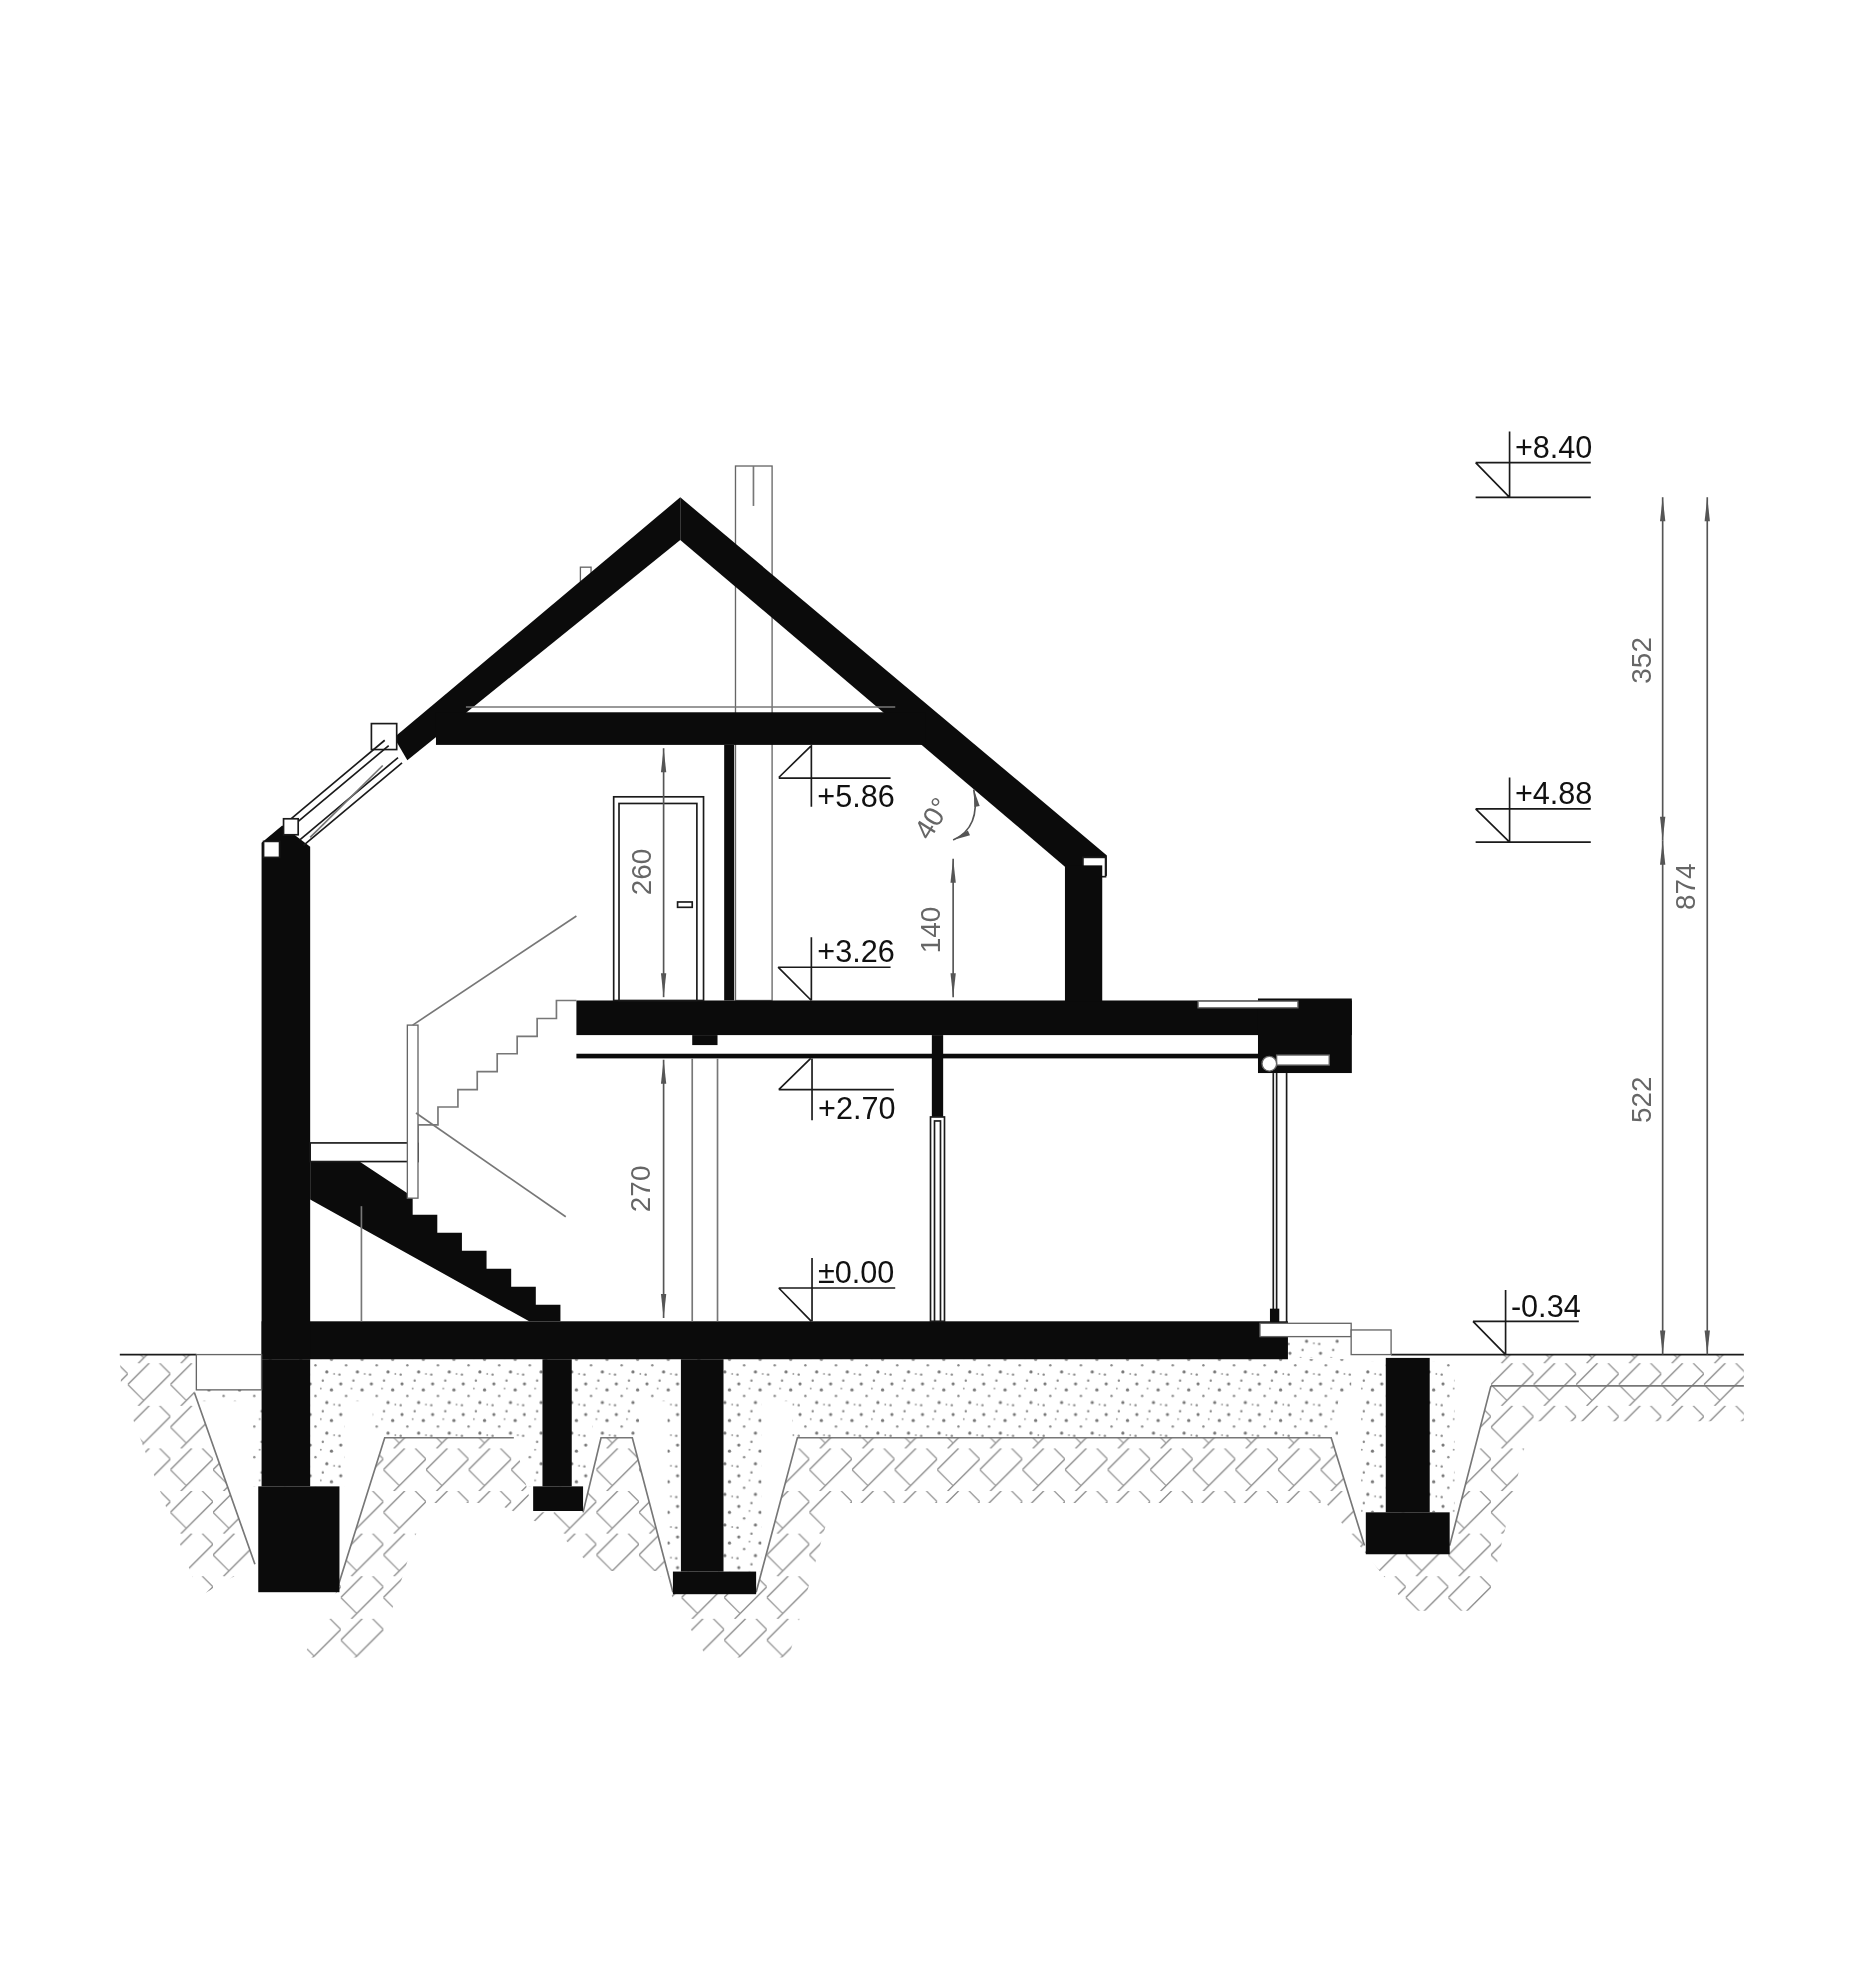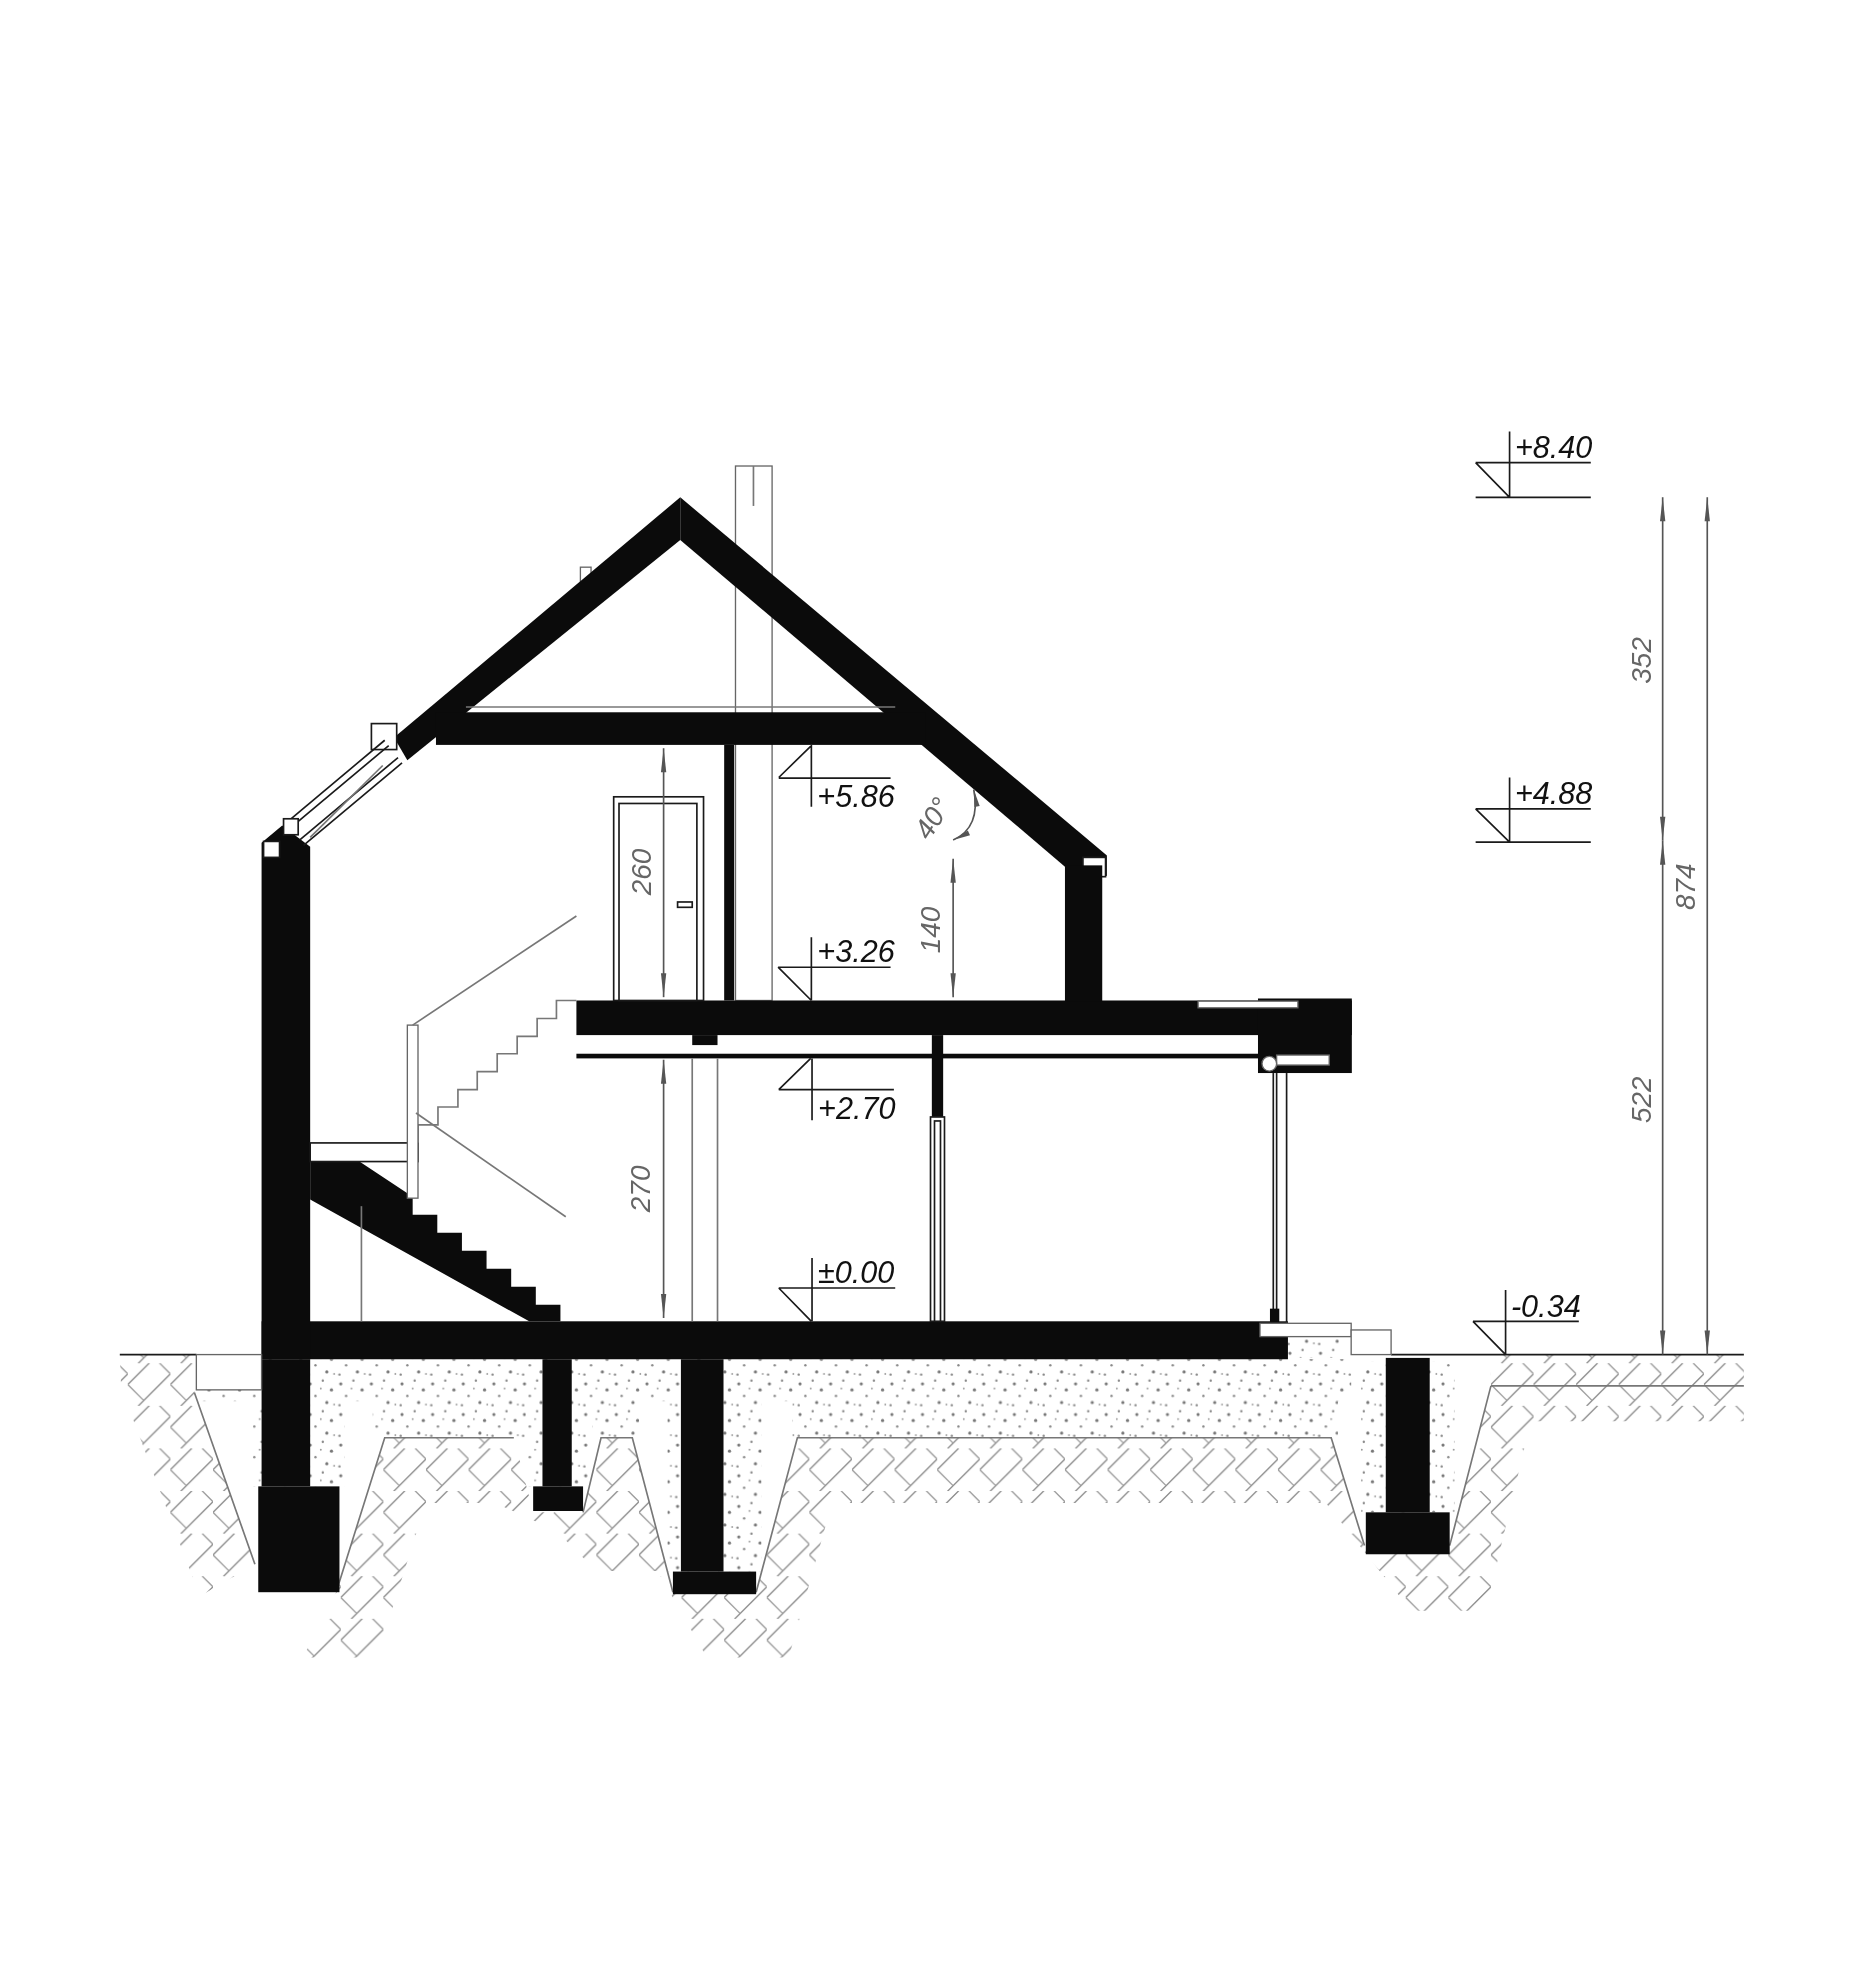--- a/index.html
+++ b/index.html
@@ -1,16 +1,16 @@
 <!DOCTYPE html>
 <html style="font-size:10.7px"><head>
 <meta charset="utf-8">
 <style>
   html,body{margin:0;padding:0;background:#ffffff;}
-  #canvas{width:1871px;height:1985px;background:#fff;position:relative;font-family:"Liberation Sans",sans-serif;font-style:italic;}
+  #canvas{width:1871px;height:1985px;background:#fff;position:relative;font-family:"Liberation Sans",sans-serif;}
   svg{display:block}
   text{font-family:"Liberation Sans",sans-serif;}
   .lvl-txt{font-size:46px;fill:#111;}
   .dim-txt{font-size:42px;fill:#666;}
   .cut{fill:#0b0b0b;stroke:none;}
   .thin{stroke:#1a1a1a;stroke-width:2.5;fill:none;}
   .thin-g{stroke:#777;stroke-width:2.5;fill:none;}
   .dimline{stroke:#555;stroke-width:2.5;fill:none;}
   .mline{stroke:#1a1a1a;stroke-width:2.5;fill:none;}
   .white{fill:#ffffff;stroke:#1a1a1a;stroke-width:2.5;}

